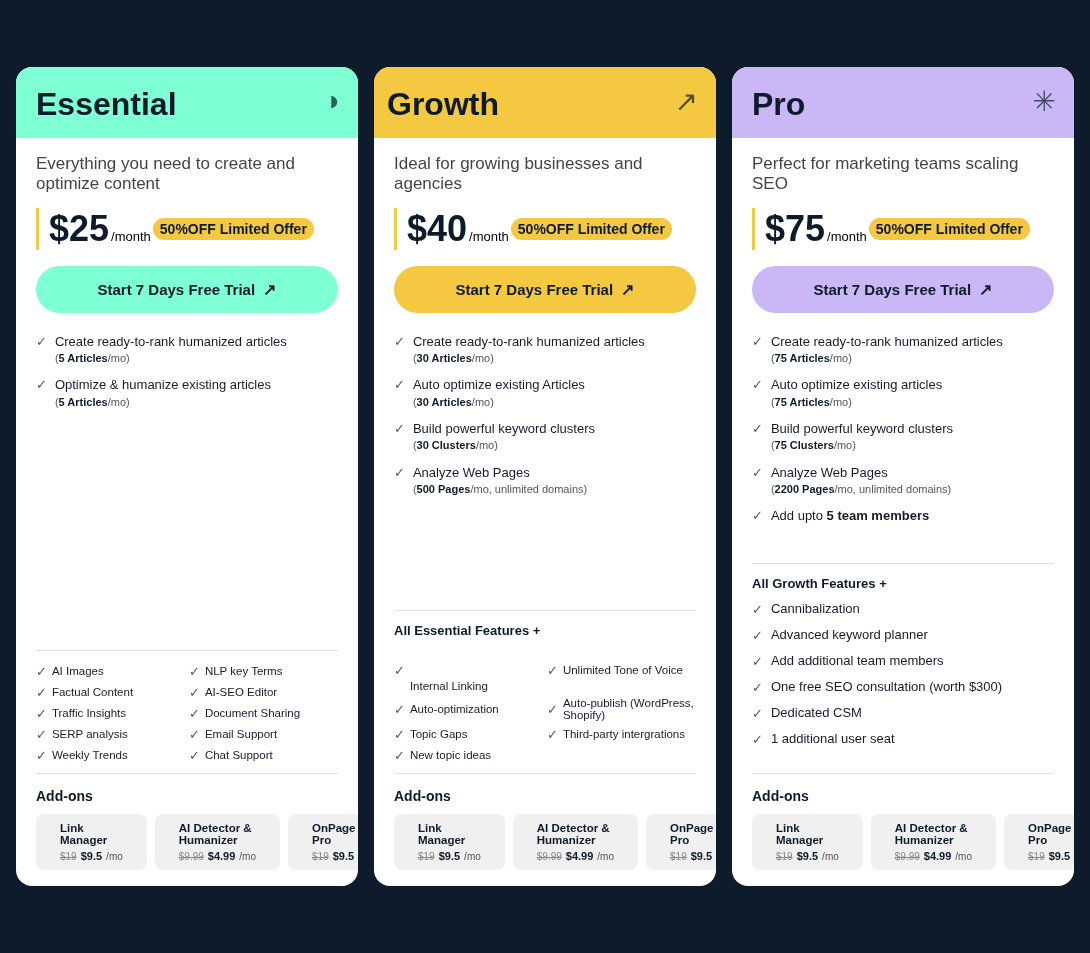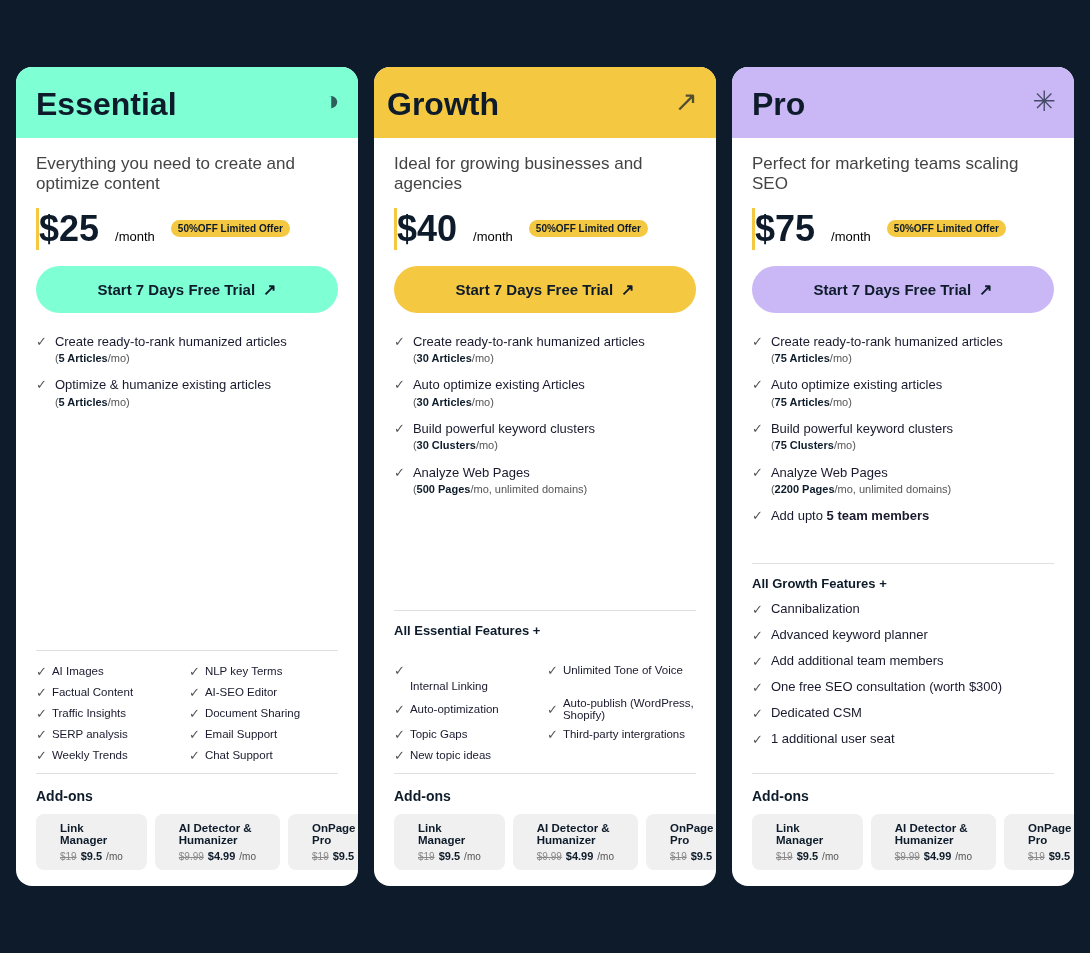--- a/index.html
+++ b/index.html
@@ -55,39 +55,40 @@
       flex-direction: column;
     }
     .plan-subtitle {
       font-size: 17px;
       color: #444;
       margin-bottom: 14px;
     }
     .price-row {
       display: flex;
       align-items: center;
-      gap: 16px;
+      gap: 2px;
       margin-bottom: 16px;
       border-left: 3px solid #f5c842;
+      padding-left: 10px;
     }
     .price-amount {
       font-size: 36px;
       font-weight: 900;
       color: #0d1b2a;
     }
     .price-period {
       font-size: 13px;
       color: #000000;
       align-self: flex-end;
       margin-bottom: 6px;
     }
     .badge-offer {
       background: #f5c842;
       color: #0d1b2a;
-      font-size: 10px;
+      font-size: 14px;
       font-weight: 700;
       padding: 3px 7px;
       border-radius: 20px;
       white-space: nowrap;
     }
     .trial-btn {
       display: flex;
       align-items: center;
       justify-content: center;
       gap: 8px;

